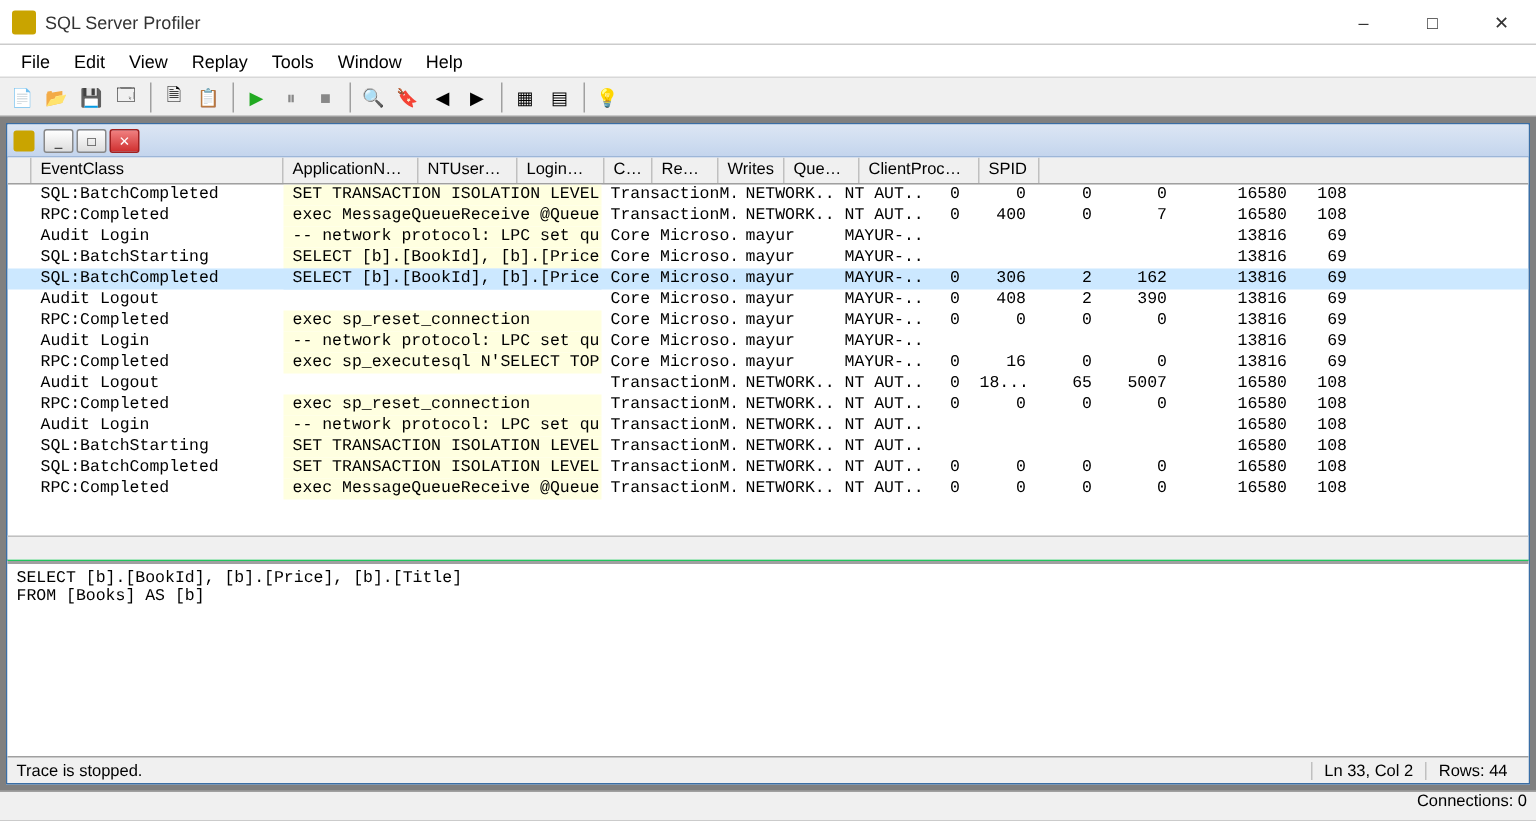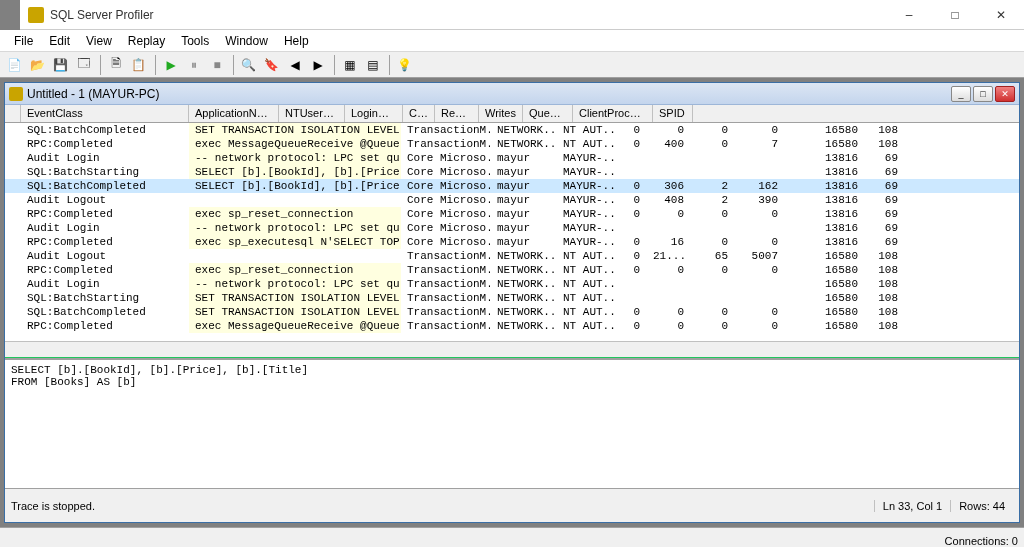--- a/index.html
+++ b/index.html
@@ -14,21 +14,20 @@
   flex-direction: column;
 }
 .titlebar {
   background: #fff;
   height: 30px;
   display: flex;
   align-items: center;
   padding: 0 0 0 8px;
   color: #333;
   border-bottom: 1px solid #ccc;
-  margin-left: 20px;
 }
 .titlebar .app-icon {
   width: 16px; height: 16px; margin-right: 6px; background: #c9a400; border-radius: 2px;
 }
 .titlebar .title { flex: 1; font-size: 12px; }
 .titlebar .win-btn { width: 46px; height: 30px; display: flex; align-items: center; justify-content: center; font-family: sans-serif; font-size: 12px; cursor: default; }
 
 .menubar {
   background: #fff;
   height: 22px;
@@ -147,21 +146,21 @@
   height: 130px;
   background: #fff;
   font-family: "Courier New", monospace;
   font-size: 11px;
   padding: 4px 6px;
   border-top: 2px solid #a0a0a0;
   overflow: auto;
   white-space: pre;
 }
 .child-status {
-  height: 34px;
+  height: 18px;
   background: #f0f0f0;
   border-top: 1px solid #a0a0a0;
   display: flex;
   align-items: center;
   font-size: 11px;
   padding: 0 6px;
 }
 .child-status .spacer { flex: 1; }
 .child-status .cell { border-left: 1px solid #c0c0c0; padding: 0 8px; }
 
@@ -169,21 +168,21 @@
   height: 16px;
   background: #f0f0f0;
   border-top: 1px solid #c0c0c0;
 }
 
 .main-statusbar {
   height: 20px;
   background: #f0f0f0;
   border-top: 1px solid #a0a0a0;
   display: flex;
-  align-items: flex-end;
+  align-items: flex-start;
   font-size: 11px;
   padding: 0 6px;
 }
 .main-statusbar .spacer { flex: 1; }
 </style>
 </head>
 <body>
 
 <div class="titlebar">
   <div class="app-icon"></div>
@@ -224,21 +223,20 @@
   <div class="tbtn">▦</div>
   <div class="tbtn">▤</div>
   <div class="sep"></div>
   <div class="tbtn">💡</div>
 </div>
 
 <div class="mdi-area">
   <div class="child-window">
     <div class="child-titlebar">
       <div class="cicon"></div>
-      <div class="ctitle">Untitled - 1 (MAYUR-PC)</div>
       <div class="cbtn">_</div>
       <div class="cbtn">□</div>
       <div class="cbtn close">✕</div>
     </div>
 
     <div class="grid-wrap">
       <div class="grid-header" id="ghead">
           <div class="hcell" style="width: 16px;"></div>
           <div class="hcell c-event">EventClass</div>
           <div class="hcell c-app">ApplicationName</div>
@@ -379,21 +377,21 @@
             <div class="gcell c-spid num">69</div>
           </div>
           <div class="grow">
             <div class="gcell" style="width: 16px;"></div>
             <div class="gcell c-event">Audit Logout</div>
             <div class="gcell c-text"></div>
             <div class="gcell c-app">TransactionM...</div>
             <div class="gcell c-nt">NETWORK...</div>
             <div class="gcell c-login">NT AUT...</div>
             <div class="gcell c-cpu num">0</div>
-            <div class="gcell c-reads num">21...</div>
+            <div class="gcell c-reads num">18...</div>
             <div class="gcell c-writes num">65</div>
             <div class="gcell c-dur num">5007</div>
             <div class="gcell c-cpid num">16580</div>
             <div class="gcell c-spid num">108</div>
           </div>
           <div class="grow">
             <div class="gcell" style="width: 16px;"></div>
             <div class="gcell c-event">RPC:Completed</div>
             <div class="gcell c-text textdata">exec sp_reset_connection</div>
             <div class="gcell c-app">TransactionM...</div>
@@ -465,21 +463,21 @@
         </div>
       <div class="scrollbar-h"></div>
     </div>
 
     <div class="detail-pane">SELECT [b].[BookId], [b].[Price], [b].[Title]
 FROM [Books] AS [b]</div>
 
     <div class="child-status">
       <span>Trace is stopped.</span>
       <span class="spacer"></span>
-      <span class="cell">Ln 33, Col 1</span>
+      <span class="cell">Ln 33, Col 2</span>
       <span class="cell">Rows: 44</span>
     </div>
   </div>
 </div>
 
 <div class="main-statusbar">
   <span class="spacer"></span>
   <span>Connections: 0</span>
 </div>
 

